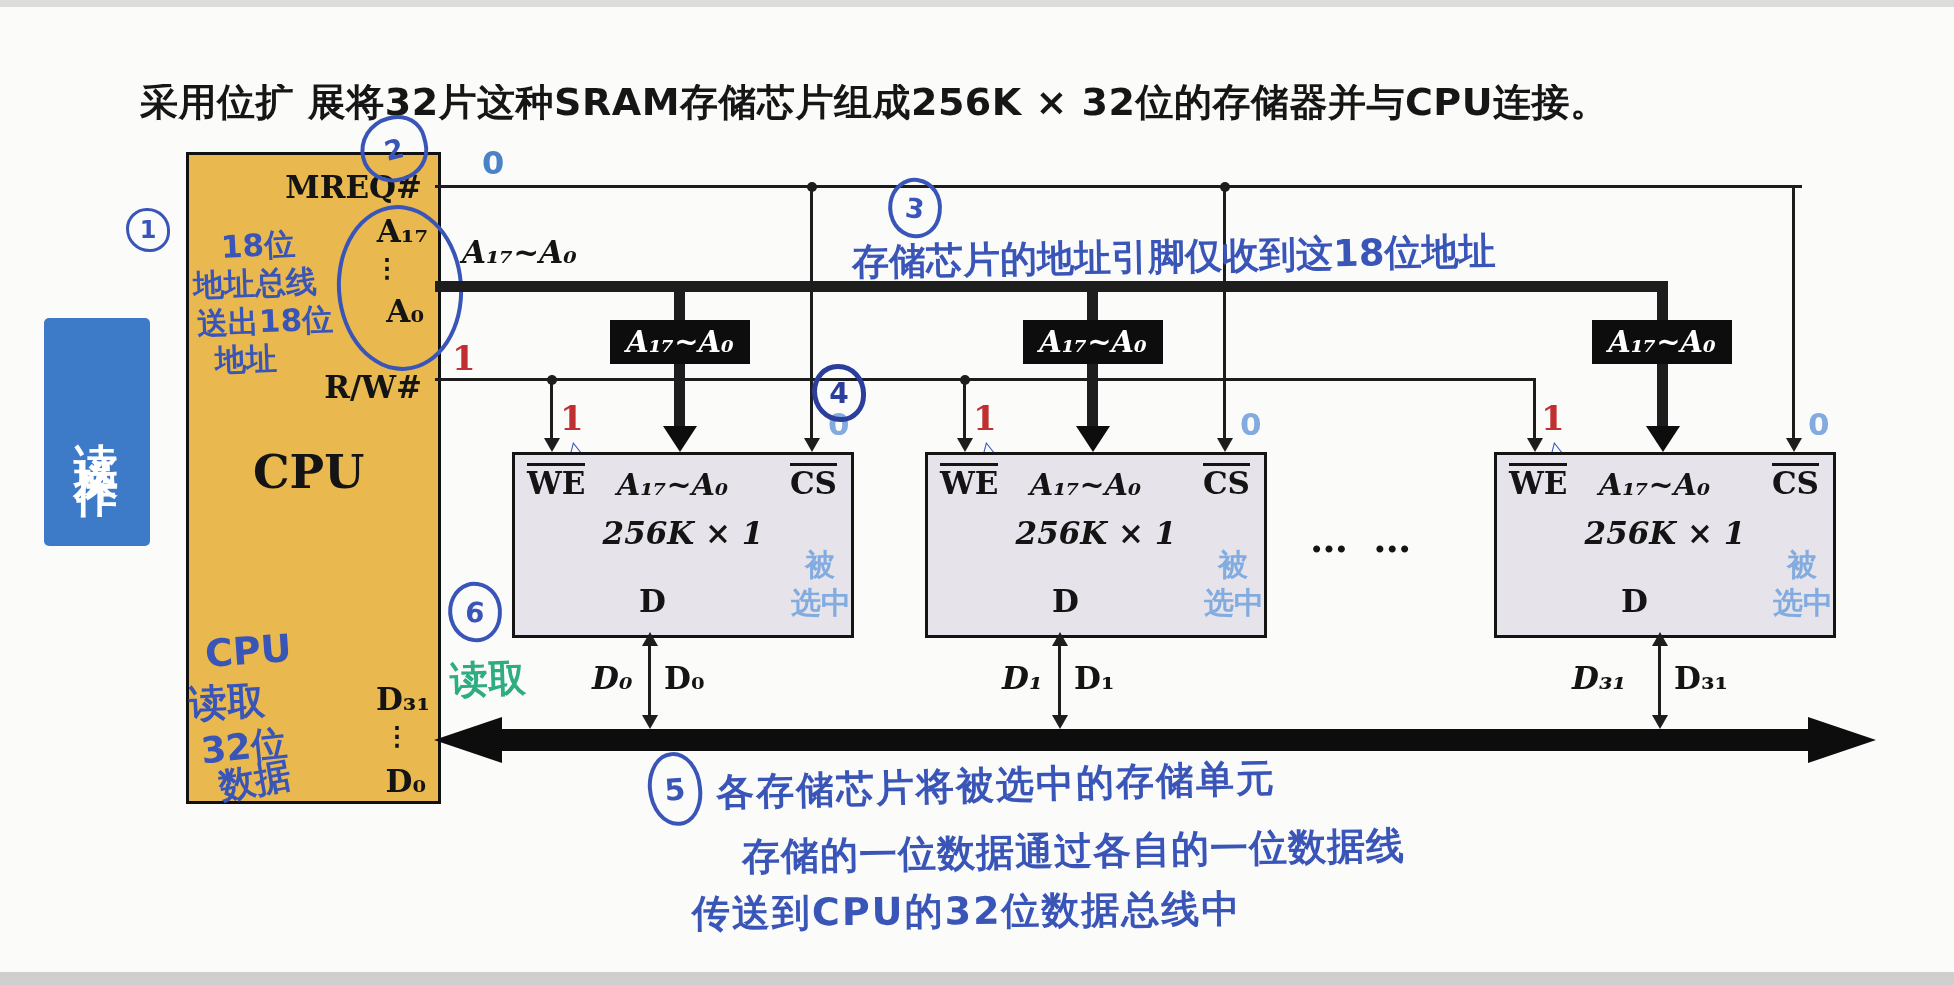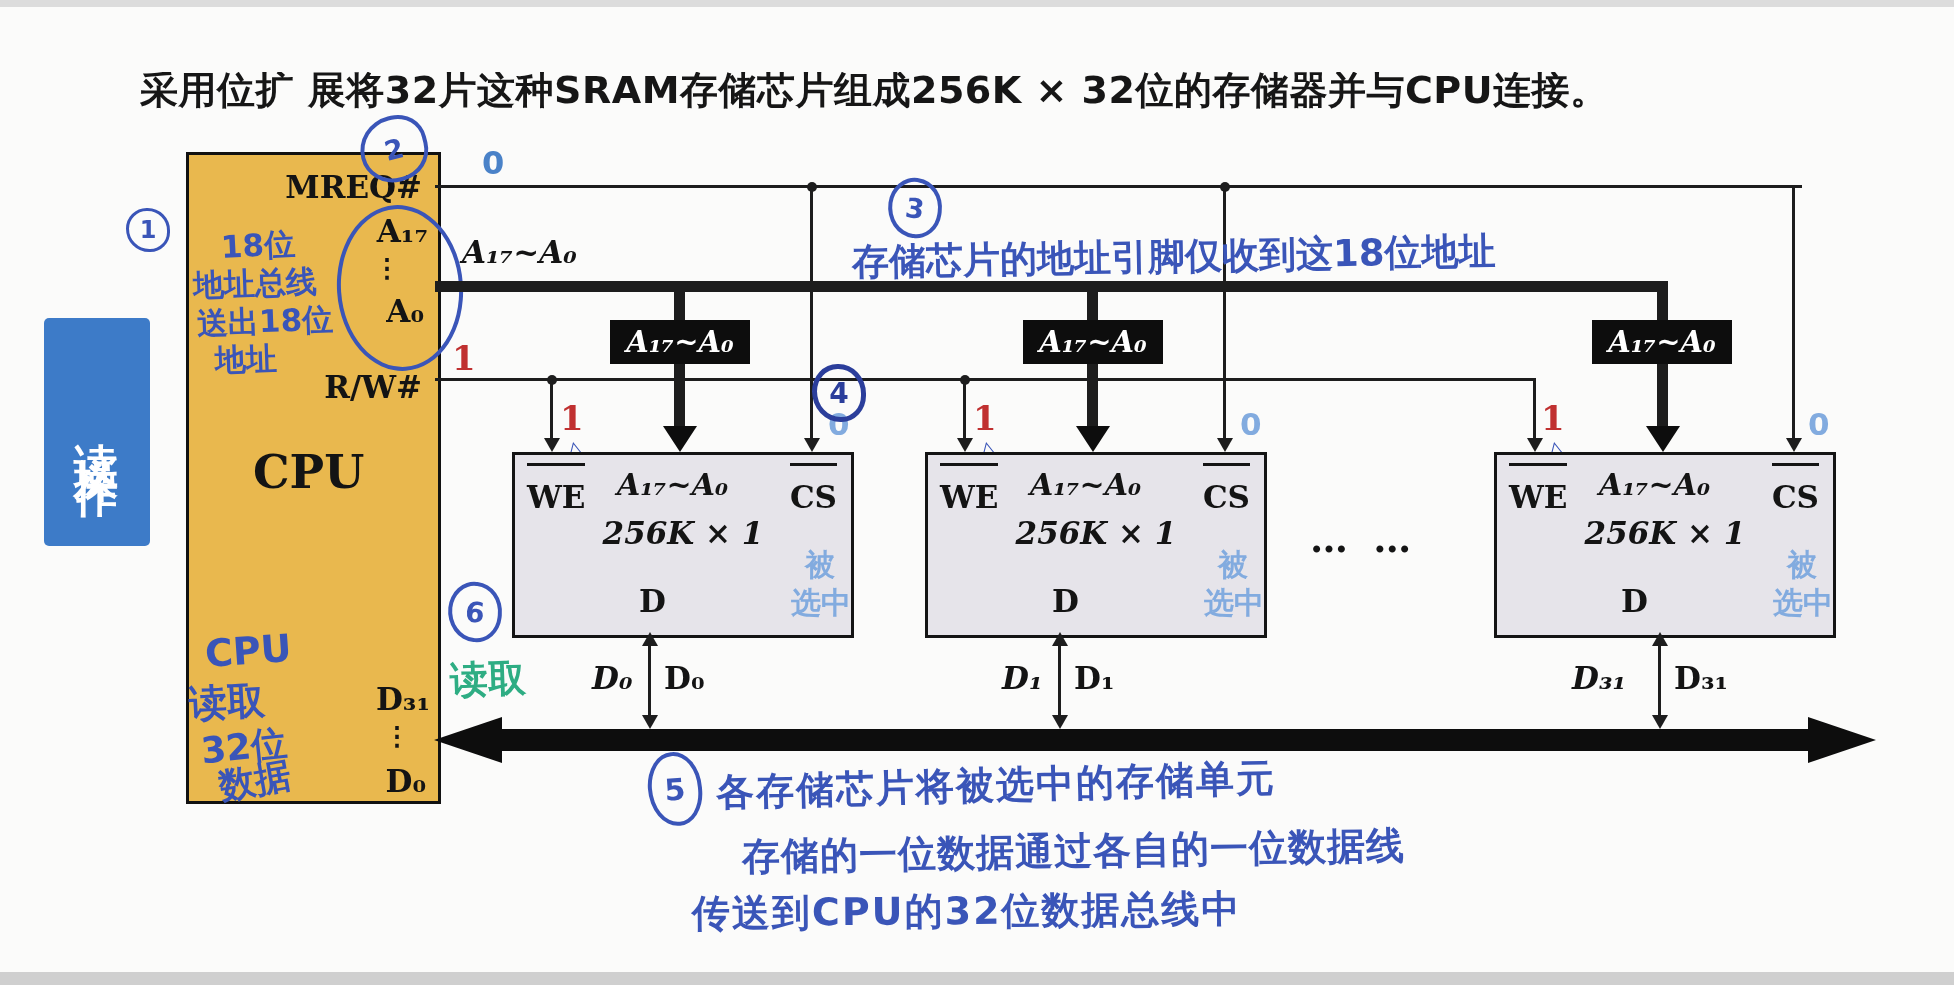--- a/index.html
+++ b/index.html
@@ -1,21 +1,21 @@
 <!DOCTYPE html>
 <html><head>
 <meta charset="utf-8">
 <style>
   html,body{margin:0;padding:0;background:#ffffff;}
   .stage{position:relative;width:1954px;height:985px;background:#fbfbfa;overflow:hidden;
          font-family:"DejaVu Sans",sans-serif;}
   .abs{position:absolute;}
   .serif{font-family:"DejaVu Serif","Liberation Serif",serif;font-weight:bold;color:#141414;}
   .it{font-style:italic;}
-  .ovl{display:inline-block;border-top:3px solid #141414;padding-top:16px;line-height:1;}
+  .ovl{display:inline-block;border-top:3px solid #141414;padding-top:2px;line-height:1;}
   .hand{font-family:"DejaVu Sans",sans-serif;font-weight:bold;color:#3A55B8;white-space:nowrap;}
   .wire{position:absolute;background:#1d1d1d;}
   .dot{position:absolute;width:10px;height:10px;border-radius:50%;background:#1d1d1d;}
   .circ{position:absolute;border:4px solid #3A55B8;border-radius:48% 52% 46% 54%;color:#3A55B8;
         display:flex;align-items:center;justify-content:center;
         font-family:"DejaVu Sans",sans-serif;font-weight:bold;}
   .arr-down{position:absolute;width:0;height:0;border-left:8px solid transparent;
             border-right:8px solid transparent;border-top:14px solid #1d1d1d;}
   .arr-up{position:absolute;width:0;height:0;border-left:8px solid transparent;
           border-right:8px solid transparent;border-bottom:14px solid #1d1d1d;}
@@ -36,21 +36,21 @@
   .tri{position:absolute;font-size:22px;color:#3A55B8;font-weight:bold;transform:rotate(-12deg);}
 </style>
 </head>
 <body>
 
 <div class="stage">
 
   <div class="abs" style="left:0;top:0;width:1954px;height:7px;background:#dcdcdc;"></div>
   <div class="abs" style="left:0;top:972px;width:1954px;height:13px;background:#cfcfcf;"></div>
 
-  <div class="abs" style="left:140px;top:72px;width:1460px;height:46px;overflow:hidden;">
+  <div class="abs" style="left:140px;top:84px;width:1460px;height:46px;overflow:hidden;">
     <div style="margin-top:-7px;font-size:38px;font-weight:bold;color:#161616;letter-spacing:0.5px;white-space:nowrap;">采用位扩 展将32片这种SRAM存储芯片组成256K × 32位的存储器并与CPU连接。</div>
   </div>
 
   <div class="abs" style="left:44px;top:318px;width:106px;height:228px;background:#3D7BC8;border-radius:5px;
               display:flex;align-items:center;justify-content:center;">
     <div style="writing-mode:vertical-rl;text-orientation:upright;color:#ffffff;font-size:44px;font-weight:bold;letter-spacing:16px;">读操作</div>
   </div>
 
   <div class="abs" style="left:186px;top:152px;width:249px;height:646px;background:#E9B84E;border:3px solid #111;">
     <div class="abs serif" style="right:16px;top:14px;font-size:31px;">MREQ#</div>

